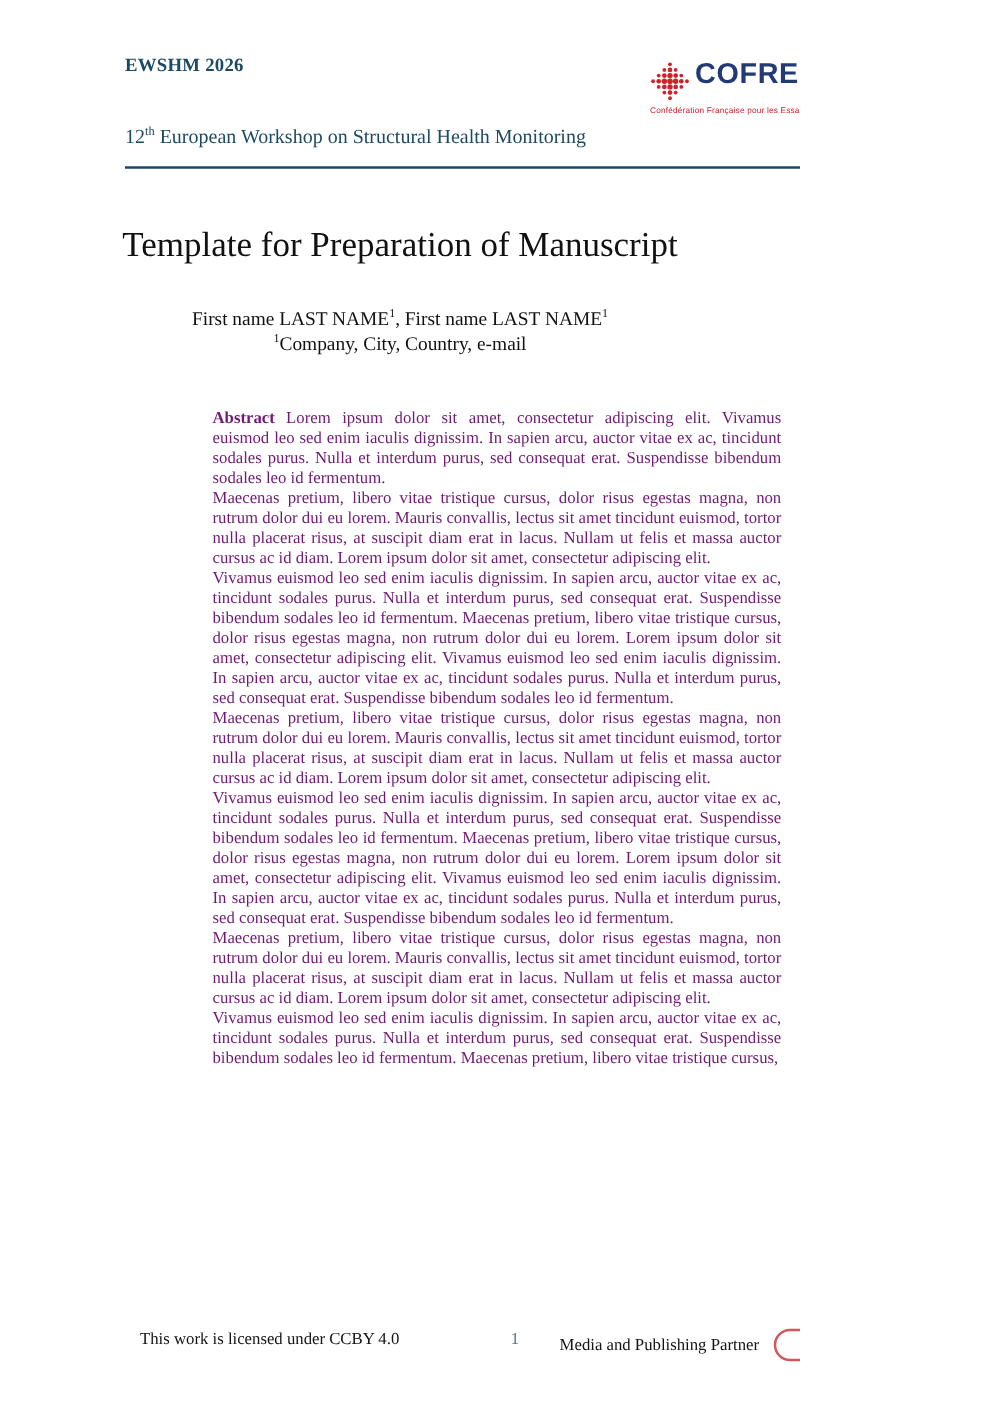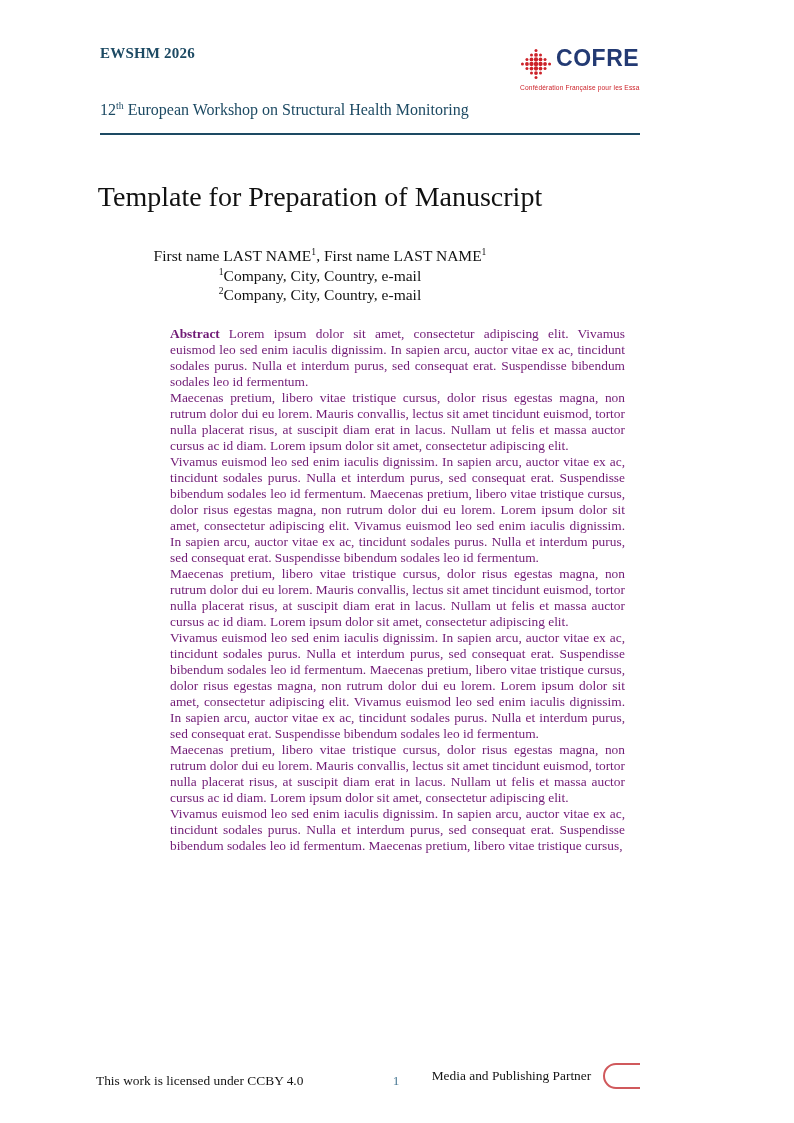--- a/index.html
+++ b/index.html
@@ -57,22 +57,22 @@
     position:absolute; top:326px; left:170px; width:455px;
     text-align:justify;
     font-size:13.4px; line-height:16px;
     color:#701a75;
   }
   .content p { margin:0; }
   .abstract-label { font-weight:bold; margin-right:9px; }
 
   
   .footer {
-    position:absolute; left:96px; width:600px; top:1063px;
-    display:flex; align-items:flex-end;
+    position:absolute; left:112px; width:600px; top:1063px;
+    display:flex; align-items:flex-start;
     font-size:13.4px; color:#131313;
   }
   .footer-left  { flex:1; text-align:left; }
   .footer-page  { flex:0 0 auto; color:var(--page_number); }
   .footer-right { flex:1; display:flex; align-items:center; justify-content:flex-end; gap:12px; }
   .ndt-logo {
     position:relative;
     border:2px solid var(--ndt_red);
     border-radius:16px;
     padding:2px 14px 2px 9px;
@@ -132,21 +132,20 @@
       </div>
       <div class="logo-tagline">Confédération Française pour les Essais Non Destructifs</div>
     </div>
   </div>
 
   <h1 class="doc-title">Template for Preparation of Manuscript</h1>
 
   <div class="authors">
     <div><span>First name LAST NAME</span><sup>1</sup><span>, First name LAST NAME</span><sup>1</sup></div>
     <div><sup>1</sup><span>Company, City, Country, e-mail</span></div>
-    <div><sup>2</sup><span>Company, City, Country, e-mail</span></div>
   </div>
 
   <div class="content">
     <p><span class="abstract-label">Abstract</span><span>Lorem ipsum dolor sit amet, consectetur adipiscing elit. Vivamus euismod leo sed enim iaculis dignissim. In sapien arcu, auctor vitae ex ac, tincidunt sodales purus. Nulla et interdum purus, sed consequat erat. Suspendisse bibendum sodales leo id fermentum.</span></p>
     <p>Maecenas pretium, libero vitae tristique cursus, dolor risus egestas magna, non rutrum dolor dui eu lorem. Mauris convallis, lectus sit amet tincidunt euismod, tortor nulla placerat risus, at suscipit diam erat in lacus. Nullam ut felis et massa auctor cursus ac id diam. Lorem ipsum dolor sit amet, consectetur adipiscing elit.</p>
     <p>Vivamus euismod leo sed enim iaculis dignissim. In sapien arcu, auctor vitae ex ac, tincidunt sodales purus. Nulla et interdum purus, sed consequat erat. Suspendisse bibendum sodales leo id fermentum. Maecenas pretium, libero vitae tristique cursus, dolor risus egestas magna, non rutrum dolor dui eu lorem. Lorem ipsum dolor sit amet, consectetur adipiscing elit. Vivamus euismod leo sed enim iaculis dignissim. In sapien arcu, auctor vitae ex ac, tincidunt sodales purus. Nulla et interdum purus, sed consequat erat. Suspendisse bibendum sodales leo id fermentum.</p>
     <p>Maecenas pretium, libero vitae tristique cursus, dolor risus egestas magna, non rutrum dolor dui eu lorem. Mauris convallis, lectus sit amet tincidunt euismod, tortor nulla placerat risus, at suscipit diam erat in lacus. Nullam ut felis et massa auctor cursus ac id diam. Lorem ipsum dolor sit amet, consectetur adipiscing elit.</p>
     <p>Vivamus euismod leo sed enim iaculis dignissim. In sapien arcu, auctor vitae ex ac, tincidunt sodales purus. Nulla et interdum purus, sed consequat erat. Suspendisse bibendum sodales leo id fermentum. Maecenas pretium, libero vitae tristique cursus, dolor risus egestas magna, non rutrum dolor dui eu lorem. Lorem ipsum dolor sit amet, consectetur adipiscing elit. Vivamus euismod leo sed enim iaculis dignissim. In sapien arcu, auctor vitae ex ac, tincidunt sodales purus. Nulla et interdum purus, sed consequat erat. Suspendisse bibendum sodales leo id fermentum.</p>
     <p>Maecenas pretium, libero vitae tristique cursus, dolor risus egestas magna, non rutrum dolor dui eu lorem. Mauris convallis, lectus sit amet tincidunt euismod, tortor nulla placerat risus, at suscipit diam erat in lacus. Nullam ut felis et massa auctor cursus ac id diam. Lorem ipsum dolor sit amet, consectetur adipiscing elit.</p>
     <p>Vivamus euismod leo sed enim iaculis dignissim. In sapien arcu, auctor vitae ex ac, tincidunt sodales purus. Nulla et interdum purus, sed consequat erat. Suspendisse bibendum sodales leo id fermentum. Maecenas pretium, libero vitae tristique cursus,</p>

